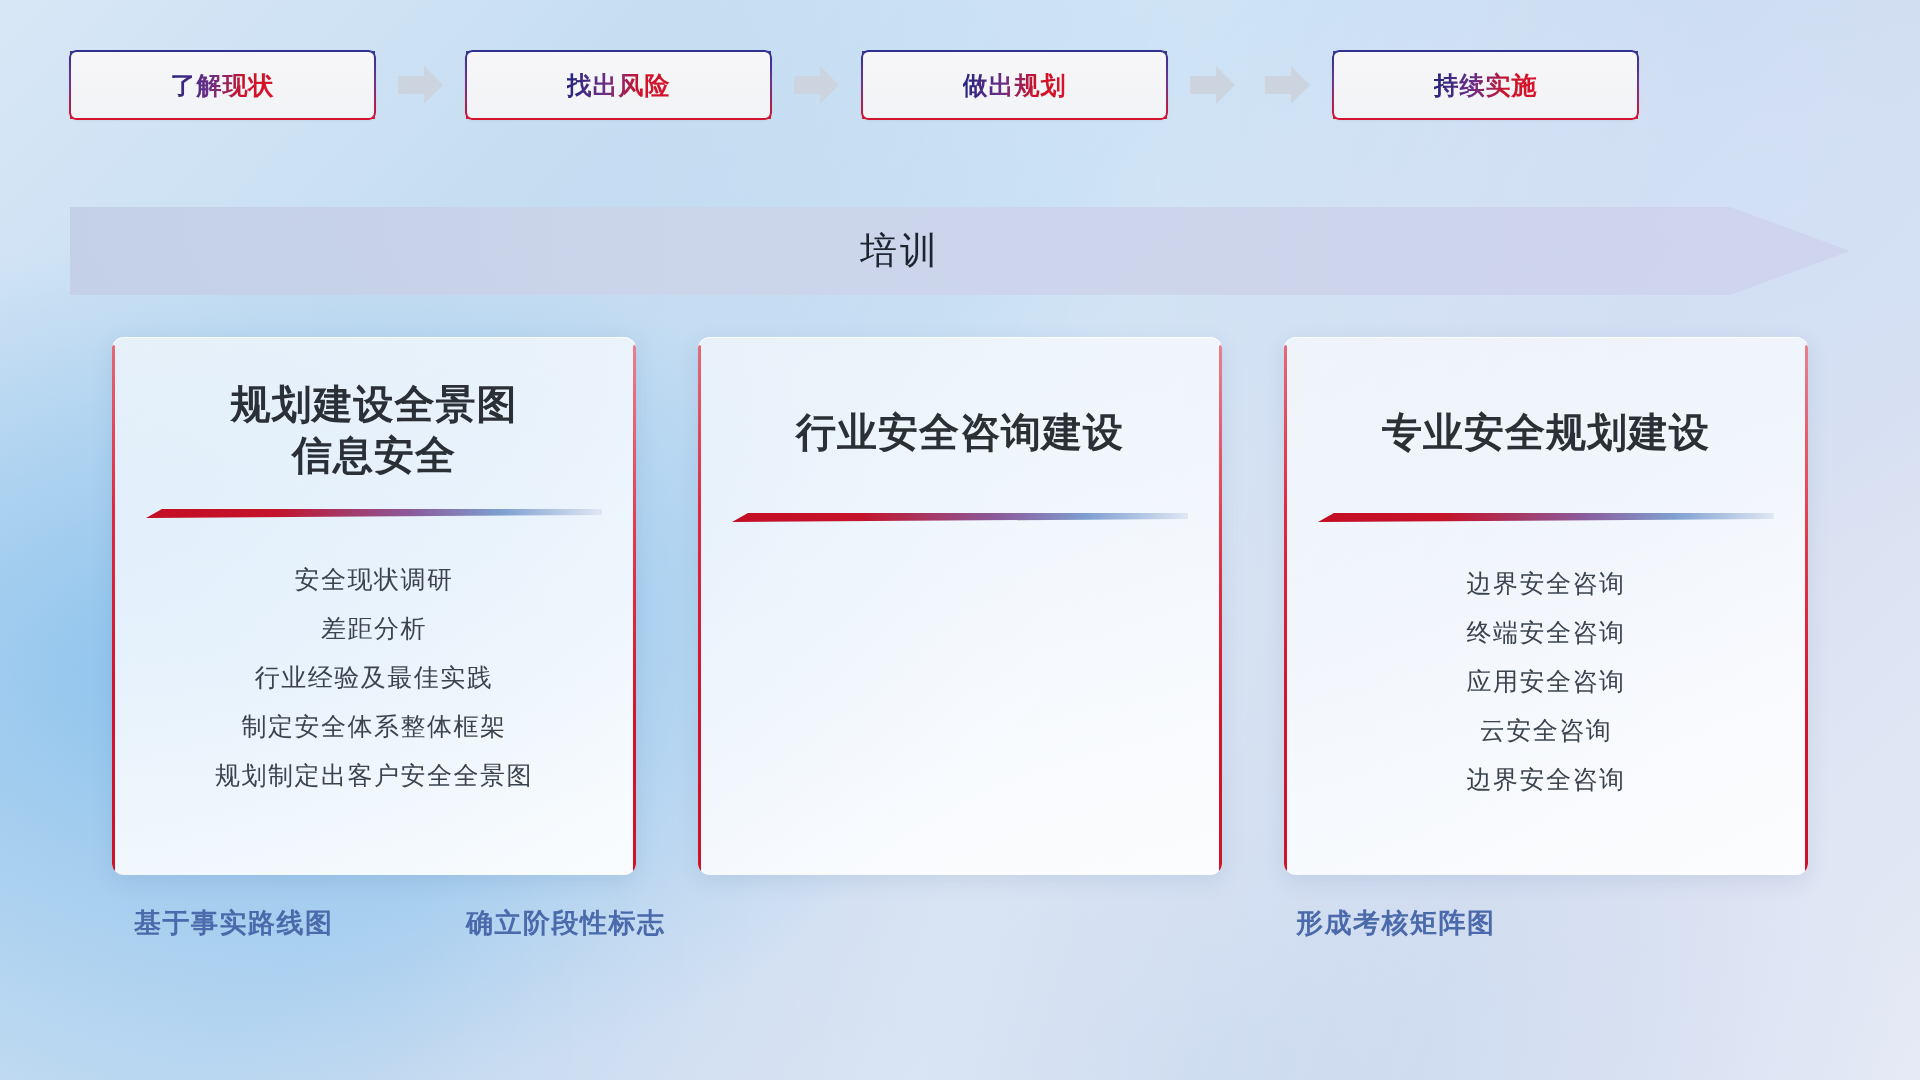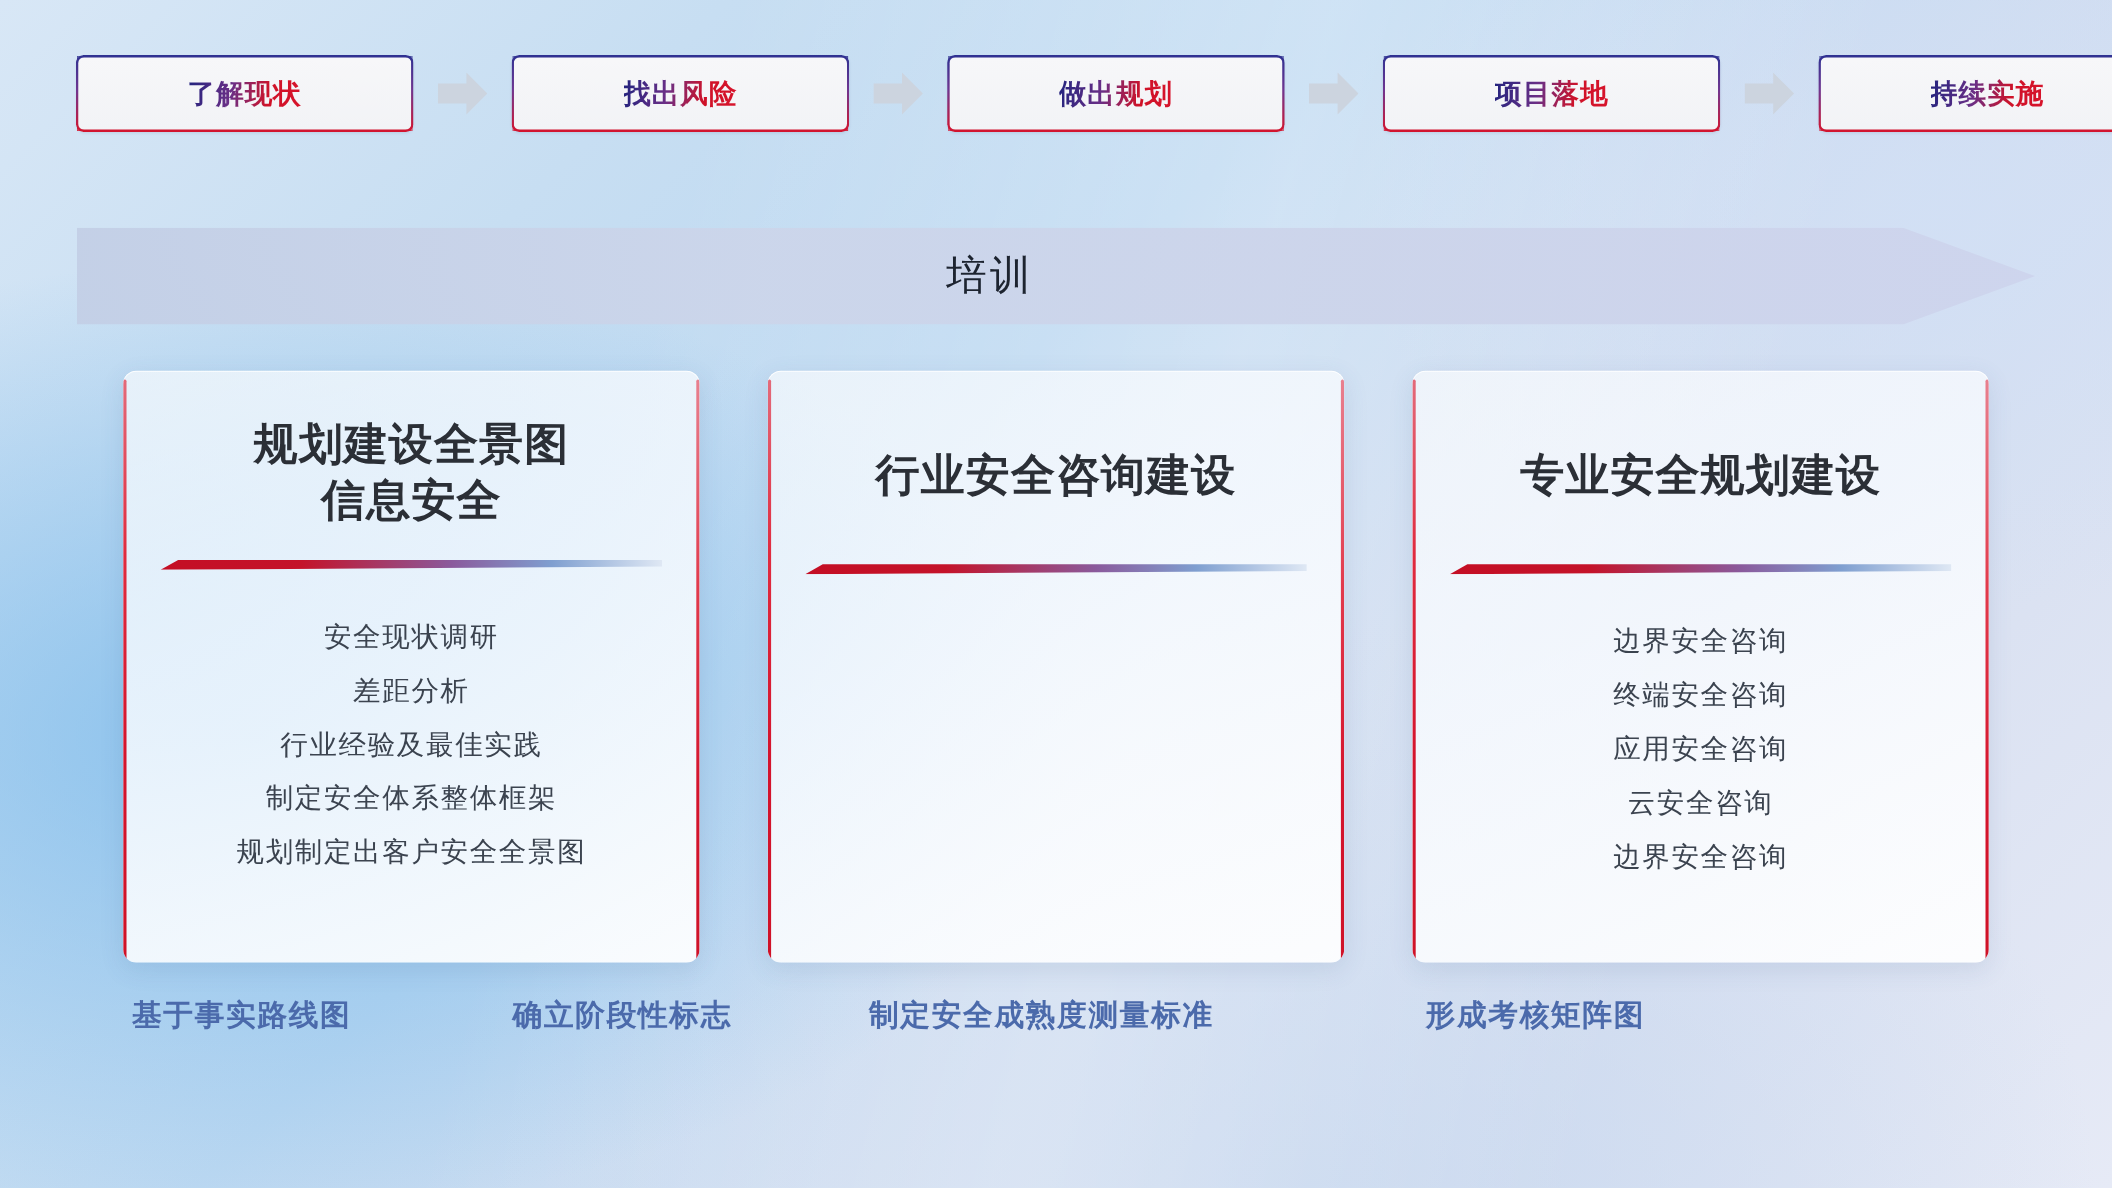--- a/index.html
+++ b/index.html
@@ -234,23 +234,20 @@
 
   <div class="step-box">
     <span class="step-label">做出规划</span>
   </div>
   <div class="step-arrow">
     <svg width="45" height="38" viewBox="0 0 45 38">
         <path d="M0 10 H26 V0 L45 19 L26 38 V28 H0 Z" fill="#ccd4df"></path>
       </svg>
   </div>
 
-  <div class="step-box">
-    <span class="step-label">项目落地</span>
-  </div>
   <div class="step-arrow">
     <svg width="45" height="38" viewBox="0 0 45 38">
         <path d="M0 10 H26 V0 L45 19 L26 38 V28 H0 Z" fill="#ccd4df"></path>
       </svg>
   </div>
 
   <div class="step-box">
     <span class="step-label">持续实施</span>
   </div>
 
@@ -356,17 +353,16 @@
         <div class="card-list-item">应用安全咨询</div>
         <div class="card-list-item">云安全咨询</div>
         <div class="card-list-item">边界安全咨询</div>
       </div>
     </div>
   </div>
 
 </div>
 
 <div id="bottom-labels">
-  <div class="bottom-label" style="left:120px">基于事实路线图</div>
+  <div class="bottom-label" style="left:134px">基于事实路线图</div>
   <div class="bottom-label" style="left:466px">确立阶段性标志</div>
-  <div class="bottom-label" style="left:790px">制定安全成熟度测量标准</div>
   <div class="bottom-label" style="left:1296px">形成考核矩阵图</div>
 </div>
 
 </body></html>

